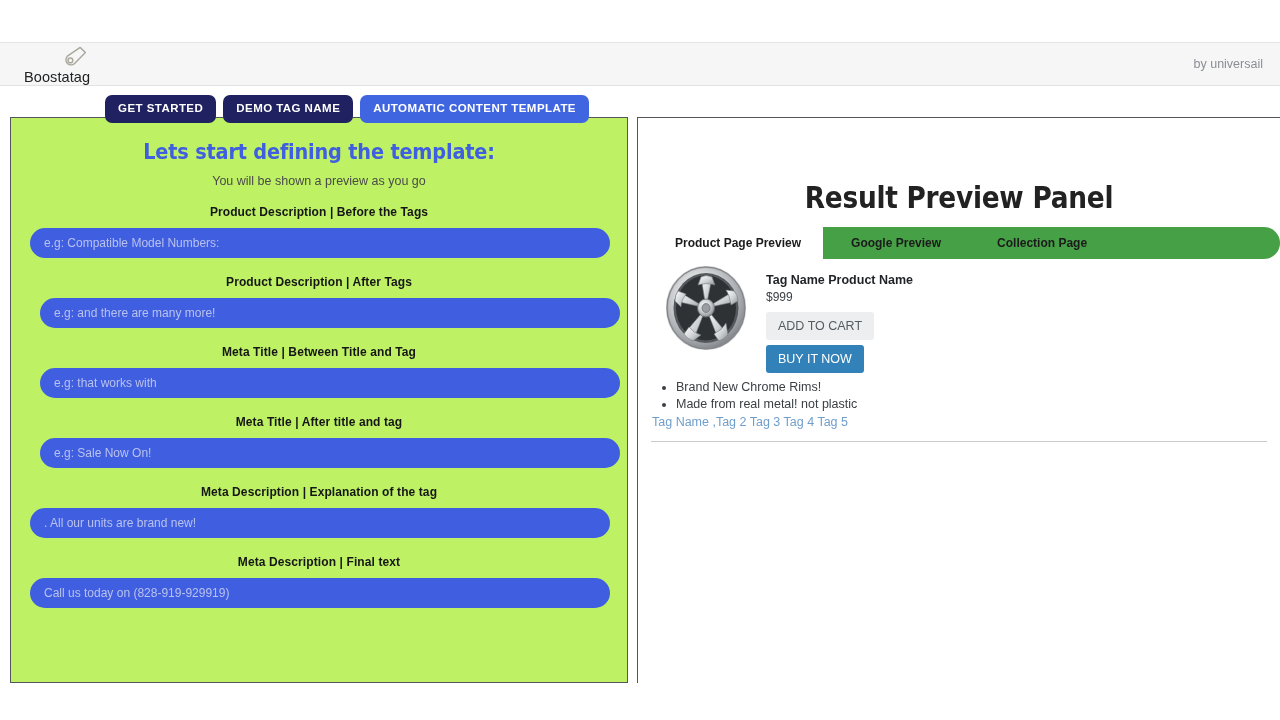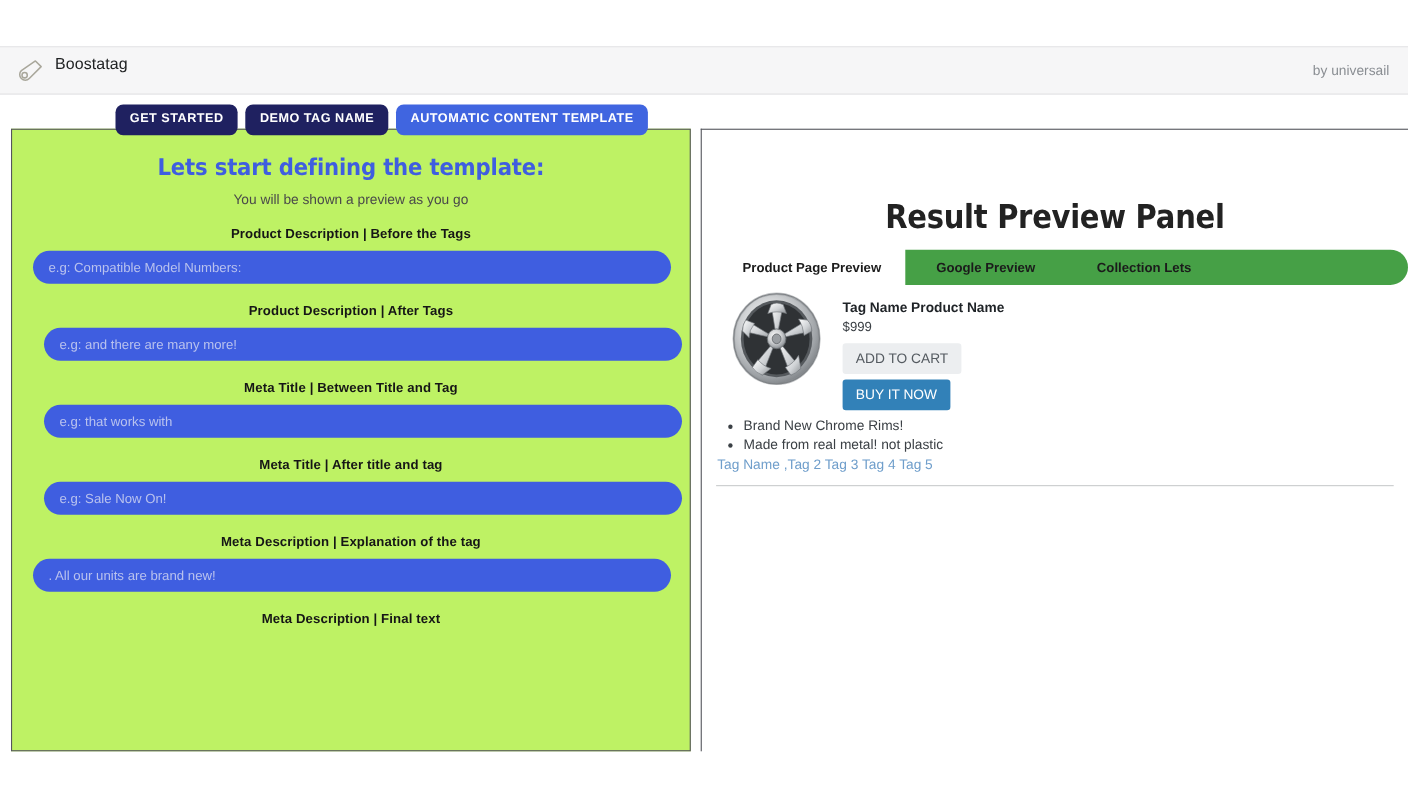--- a/index.html
+++ b/index.html
@@ -13,21 +13,21 @@
   }
 
   
   .appbar {
     position: absolute; left: 0; top: 42px; width: 1280px; height: 44px;
     background: #f6f6f7;
     border-top: 1px solid #e4e4e6;
     border-bottom: 1px solid #e2e2e4;
     display: flex; align-items: center;
   }
-  .appbar-left { display: flex; align-items: flex-start; margin-left: 16px; }
+  .appbar-left { display: flex; align-items: flex-end; margin-left: 16px; flex-direction: column; }
   .tag-icon { width: 26px; height: 26px; display: block; }
   .brand {
     margin-left: 8px; font-size: 14.5px; color: #202223; letter-spacing: .1px;
   }
   .appbar-right {
     margin-left: auto; margin-right: 17px;
     font-size: 12.5px; color: #8a8e93;
   }
 
   
@@ -232,31 +232,32 @@
   <div class="field-group">
   </div>
 
   <div class="field-group">
     <div class="field-label">Meta Description | Explanation of the tag</div>
     <input class="field-input w1" type="text" placeholder=". All our units are brand new!" style="">
   </div>
 
   <div class="field-group">
     <div class="field-label">Meta Description | Final text</div>
+    <input class="field-input w1" type="text" placeholder="Call us today on (828-919-929919)" style="">
   </div>
 </div>
 
 <div class="right-panel">
   <div class="preview-title">Result Preview Panel</div>
 
   <div class="tabbar">
     <div class="tab active">Product Page Preview</div>
     <div class="tabs-green">
       <div class="tab">Google Preview</div>
-      <div class="tab">Collection Lets</div>
+      <div class="tab">Collection Page</div>
     </div>
   </div>
 
 
   <div class="product-row">
     <span>
       <svg class="wheel-img" viewBox="0 0 92 86">
         <defs>
           <radialGradient id="chrome" cx="42%" cy="38%" r="70%">
             <stop offset="0%" stop-color="#fdfdfd"></stop>

